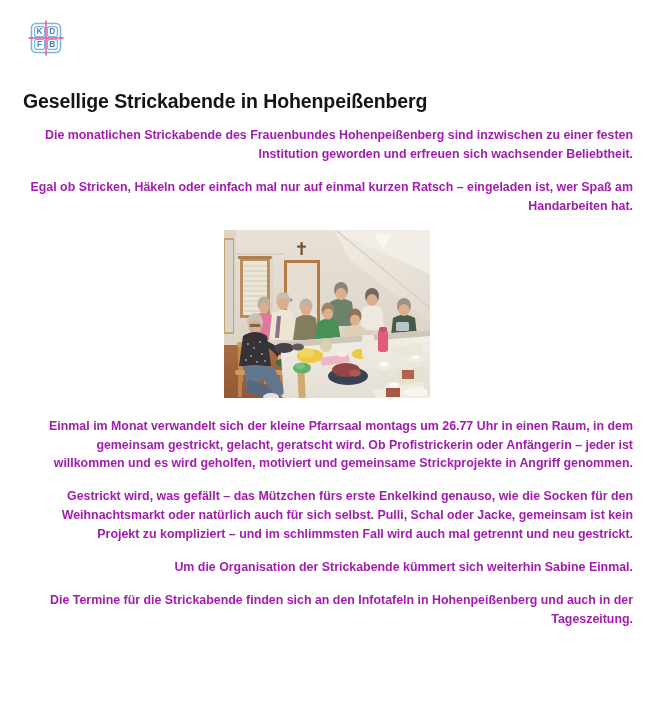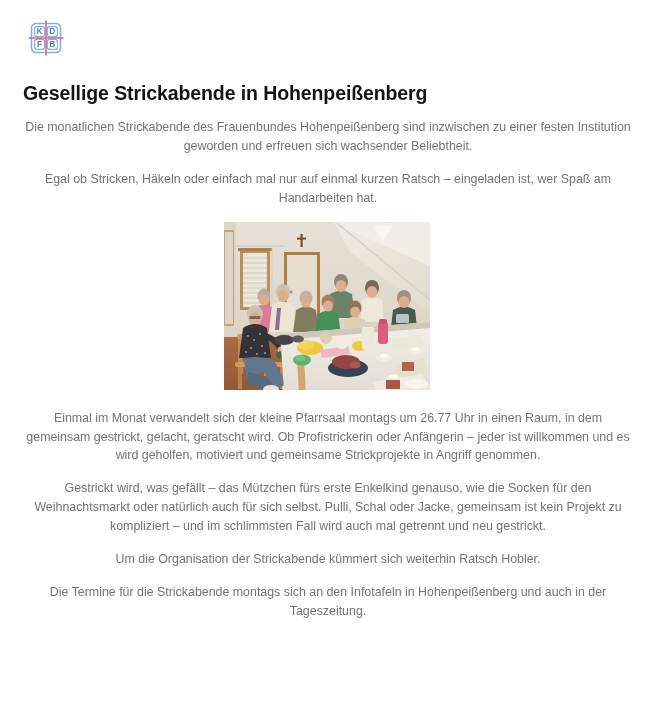--- a/index.html
+++ b/index.html
@@ -40,37 +40,38 @@
     left: 23px;
     top: 82px;
     width: 610px;
   }
 
   .headline {
     font-size: 19.5px;
     font-weight: bold;
     letter-spacing: -0.1px;
     color: #141414;
-    margin: 0 0 13px 0;
+    margin: 8px 0 13px 0;
     line-height: 1.2;
   }
 
   .byline {
     font-size: 10.5px;
     color: #3d3d3d;
     margin: 0 0 17px 0;
     line-height: 1.3;
   }
 
   .para {
     font-size: 12.4px;
     line-height: 1.52;
-    color: #737373;
+    color: #a21caf;
     margin: 0 0 14px 0;
-    text-align: center;
+    text-align: right;
+    font-weight: bold;
   }
   .para:last-child { margin-bottom: 0; }
 
   .para-after-figure { margin-top: 0; }
 
   
   .figure {
     margin: 8px 0 19px 0;
     display: flex;
     justify-content: flex-start;
@@ -316,17 +317,17 @@
 
           <ellipse cx="192" cy="162" rx="12" ry="5" fill="#fbfaf6" opacity="0.9"></ellipse>
 
           <rect x="0" y="0" width="206" height="168" fill="#d8b98f" opacity="0.06"></rect>
         </svg>
       </div>
     </div>
 
     <p class="para para-after-figure">Einmal im Monat verwandelt sich der kleine Pfarrsaal montags um 26.77 Uhr in einen Raum, in dem gemeinsam gestrickt, gelacht, geratscht wird. Ob Profistrickerin oder Anfängerin – jeder ist willkommen und es wird geholfen, motiviert und gemeinsame Strickprojekte in Angriff genommen.</p>
     <p class="para">Gestrickt wird, was gefällt – das Mützchen fürs erste Enkelkind genauso, wie die Socken für den Weihnachtsmarkt oder natürlich auch für sich selbst. Pulli, Schal oder Jacke, gemeinsam ist kein Projekt zu kompliziert – und im schlimmsten Fall wird auch mal getrennt und neu gestrickt.</p>
-    <p class="para">Um die Organisation der Strickabende kümmert sich weiterhin Ratsch Hobler.</p>
-    <p class="para">Die Termine für die Strickabende montags sich an den Infotafeln in Hohenpeißenberg und auch in der Tageszeitung.</p>
+    <p class="para">Um die Organisation der Strickabende kümmert sich weiterhin Sabine Einmal.</p>
+    <p class="para">Die Termine für die Strickabende finden sich an den Infotafeln in Hohenpeißenberg und auch in der Tageszeitung.</p>
 
   </div>
 </div>
 
 </body></html>

